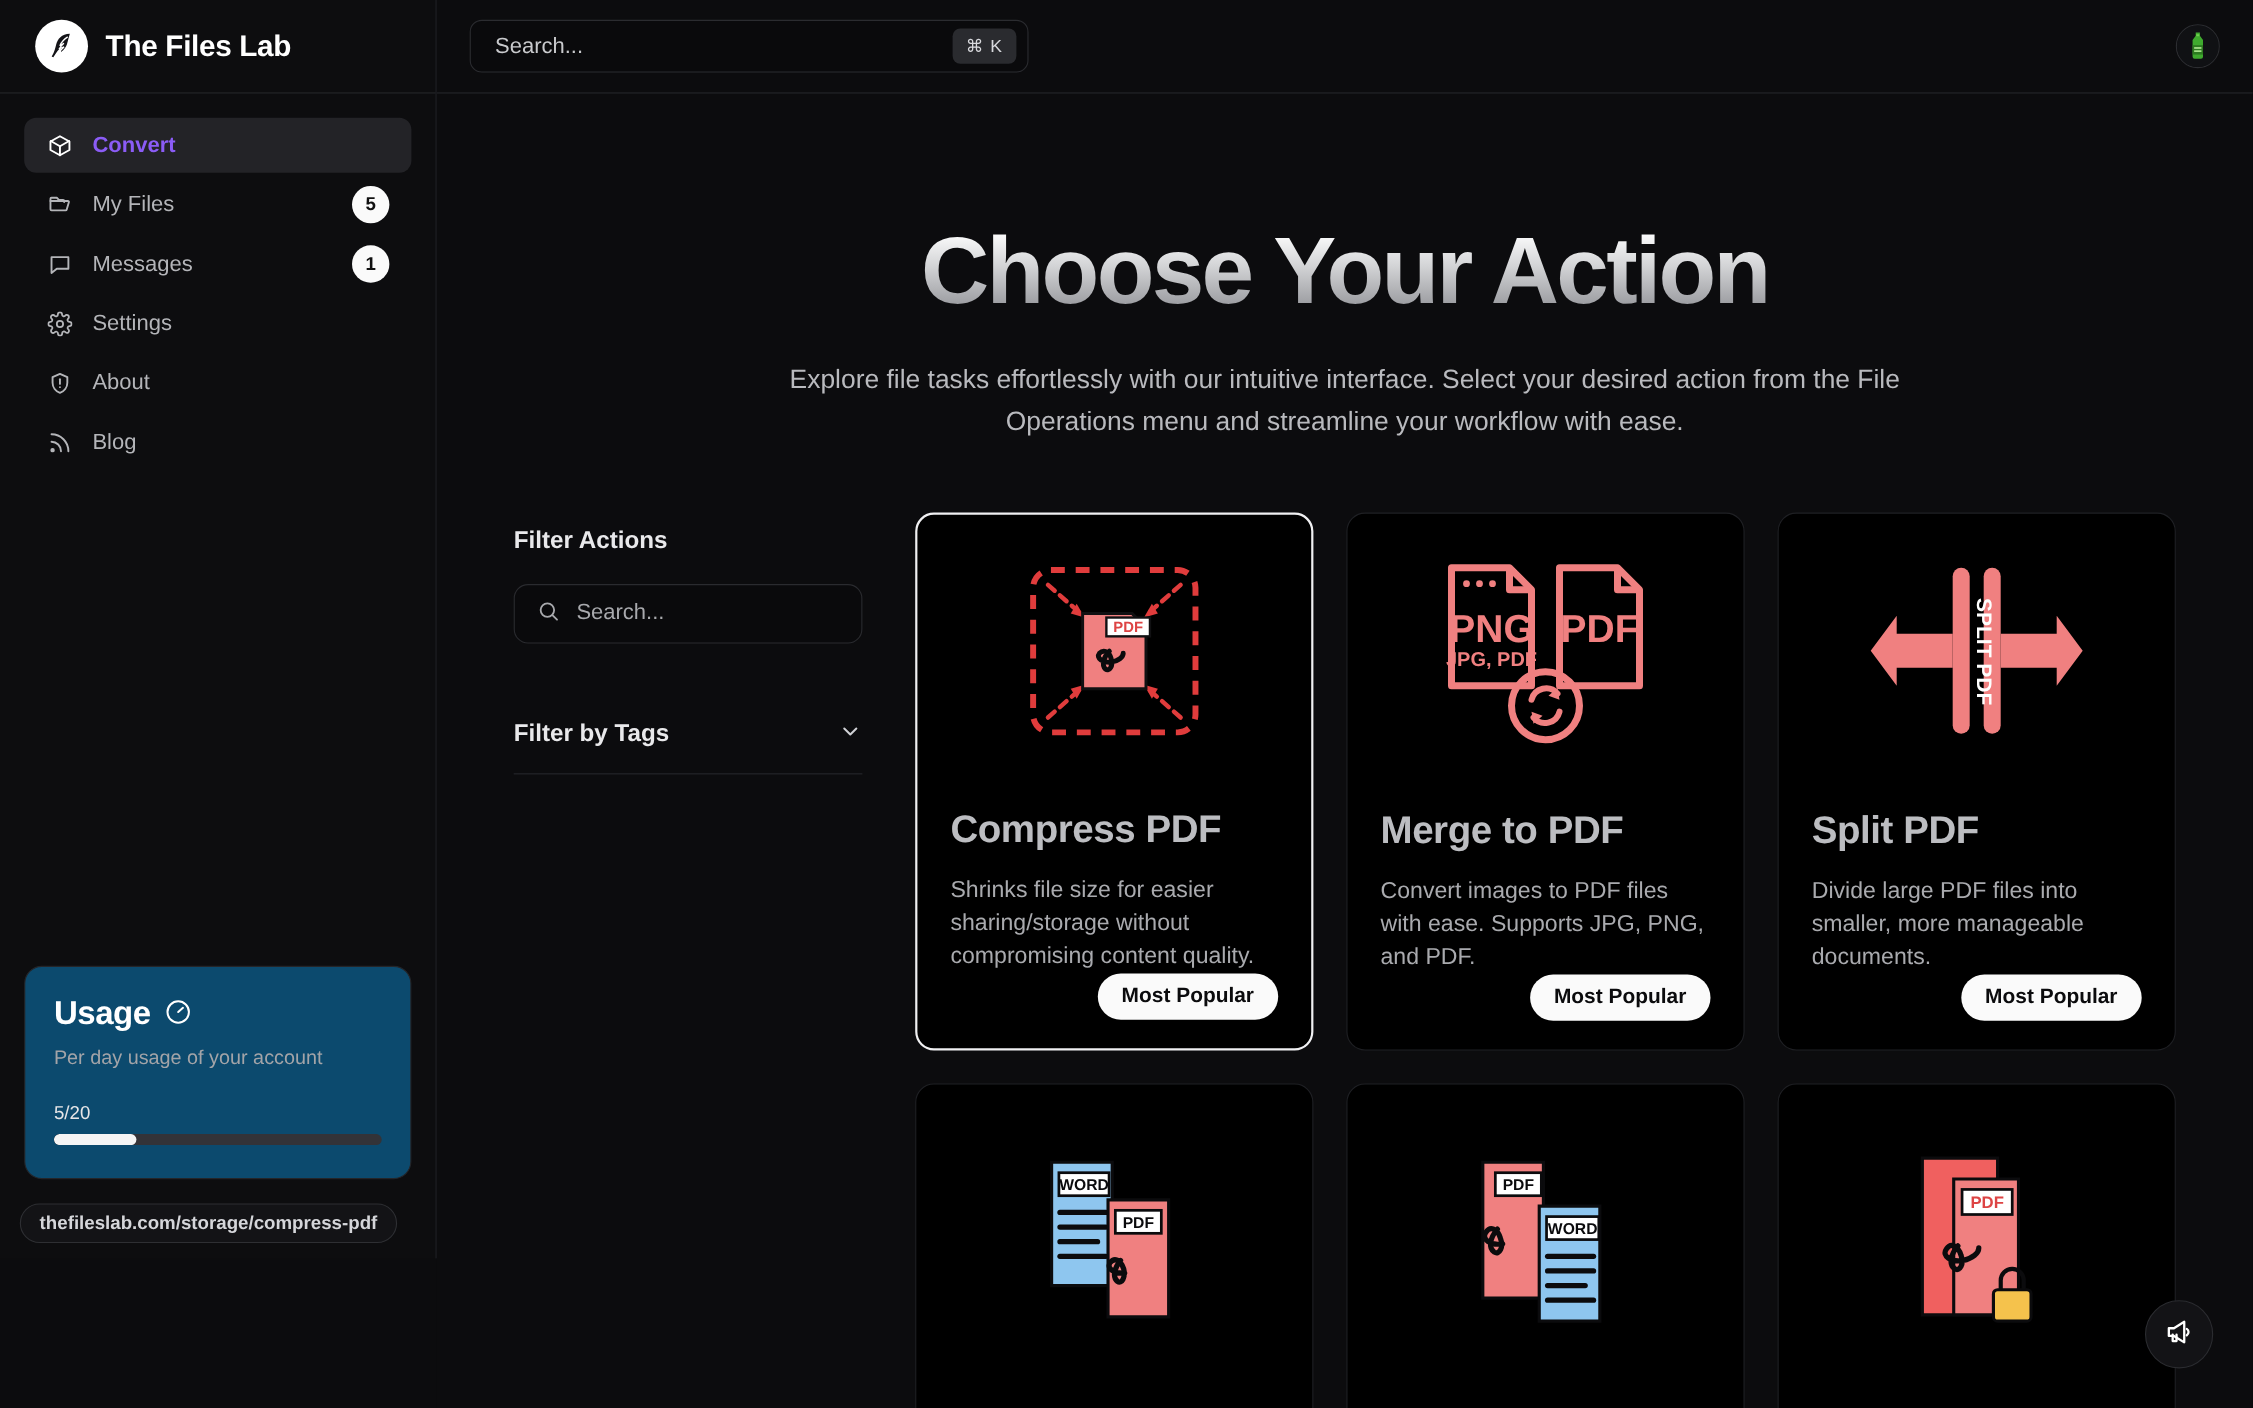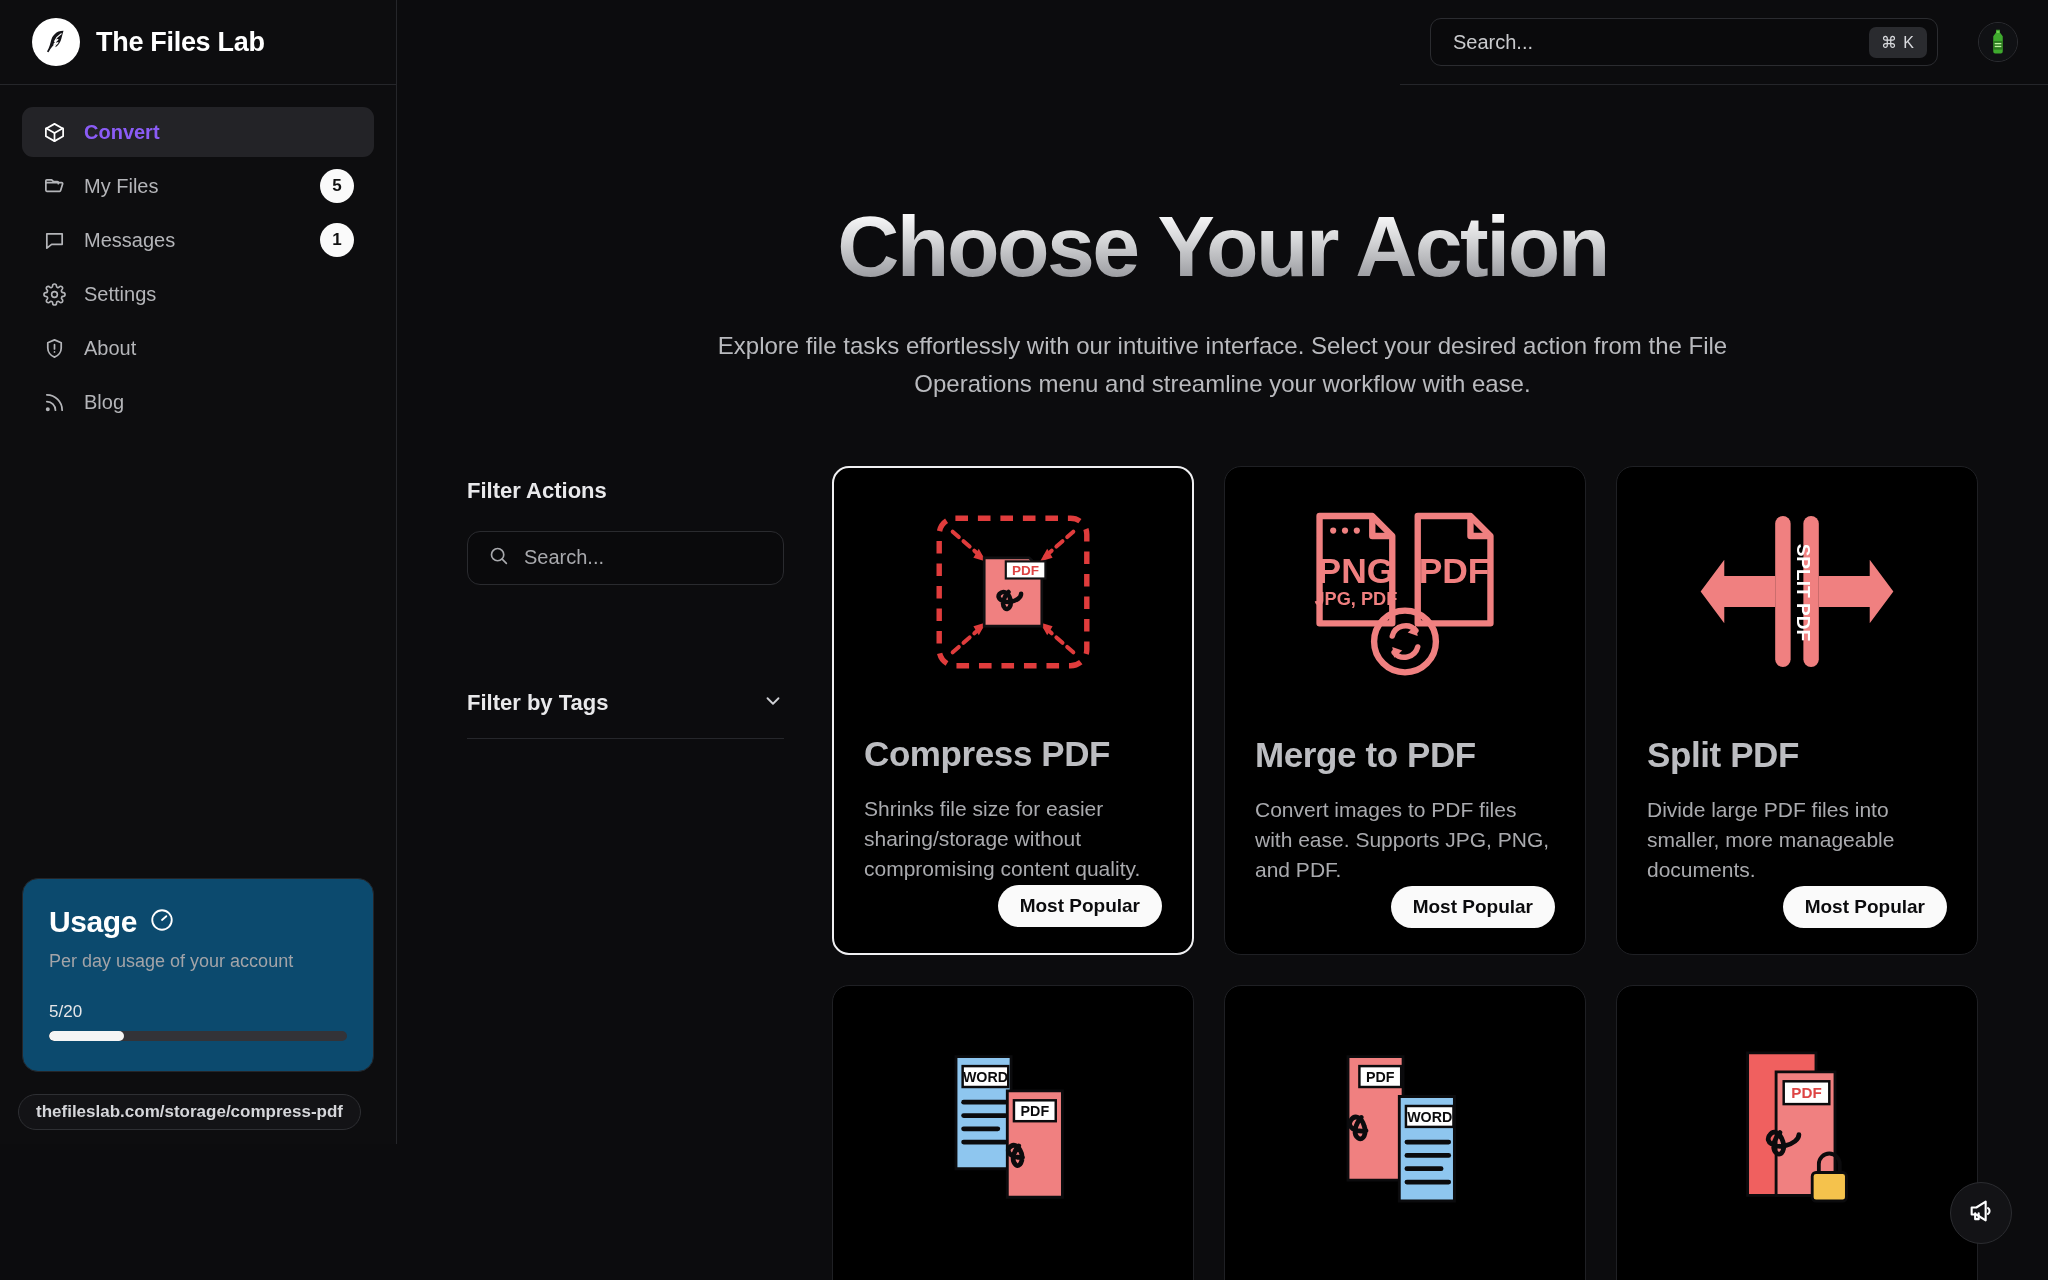--- a/index.html
+++ b/index.html
@@ -61,21 +61,21 @@
   .usage-fill { height: 100%; background: #f5f5f5; border-radius: 6px; }
 
   .statusbar { padding: 0 0 14px 18px; }
   .status-pill {
     display: inline-block; border: 1px solid #2e2f33; border-radius: 999px;
     background: #131316; color: #d5d6da; font-size: 17px; font-weight: bold;
     padding: 7px 17px;
   }
 
   
-  .main { flex: 1; height: 1280px; display: flex; flex-direction: column; background: #0c0c0e; position: relative; align-items: flex-end; }
+  .main { flex: 1; height: 1280px; display: flex; flex-direction: column; background: #0c0c0e; position: relative; }
   .topbar {
     height: 85px; border-bottom: 1px solid #25262a;
     display: flex; align-items: center; padding: 0 30px; gap: 20px;
   }
   .search-box {
     width: 508px; height: 48px; border: 1px solid #2b2c30; border-radius: 11px;
     background: #0a0a0c; display: flex; align-items: center; padding: 0 10px 0 22px;
   }
   .search-placeholder { flex: 1; font-size: 20px; color: #c9cacd; }
   .kbd {
@@ -107,21 +107,21 @@
 
   
   .filters { width: 317px; flex: 0 0 317px; padding-top: 12px; }
   .filters-title { font-size: 22px; font-weight: bold; color: #e9e9eb; }
   .filter-search {
     margin-top: 27px; height: 54px; border: 1px solid #2a2b2f; border-radius: 13px;
     background: #0a0a0c; display: flex; align-items: center; gap: 15px; padding: 0 20px;
   }
   .filter-search .ph { font-size: 20px; color: #a8a9ad; }
   .filter-tags {
-    margin-top: 105px; padding-bottom: 22px; border-bottom: 1px solid #26272b;
+    margin-top: 69px; padding-bottom: 22px; border-bottom: 1px solid #26272b;
     display: flex; align-items: center;
   }
   .filter-tags-label { flex: 1; font-size: 22px; font-weight: bold; color: #e9e9eb; }
 
   
   .cards {
     flex: 1; display: grid; grid-template-columns: repeat(3, 1fr);
     gap: 30px; align-content: start;
   }
   .card {

